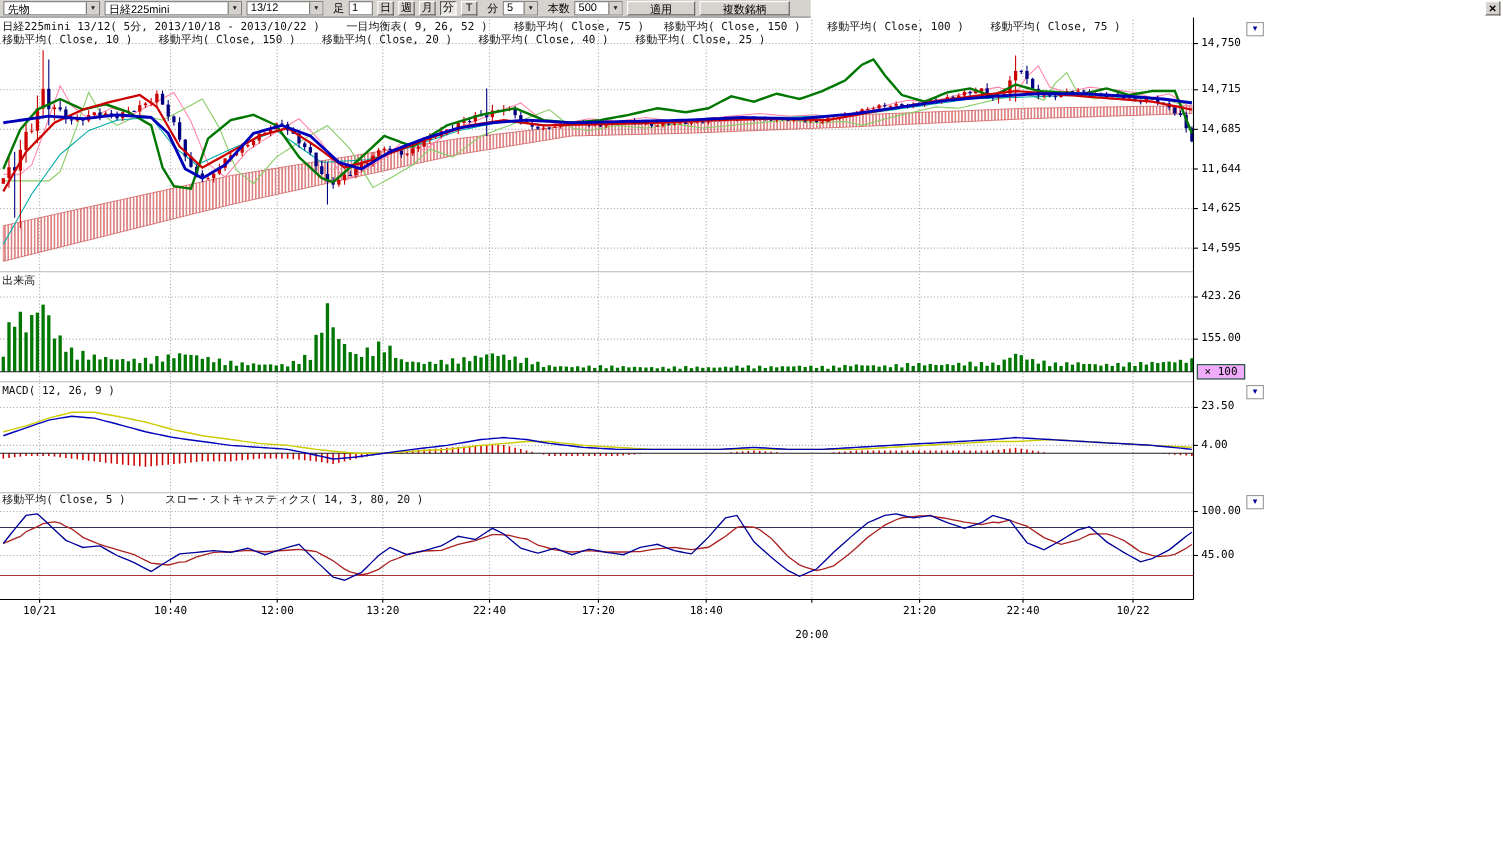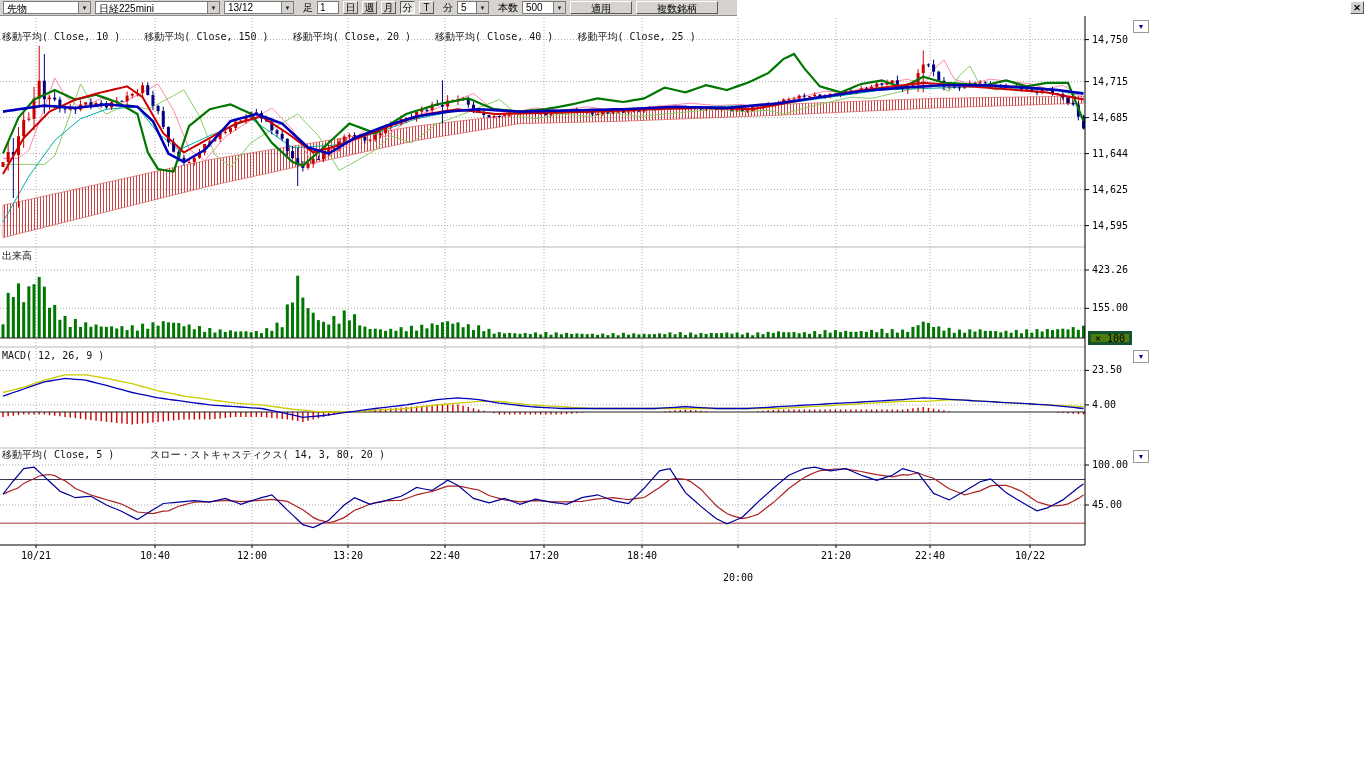--- a/index.html
+++ b/index.html
@@ -23,22 +23,22 @@
     border:1px solid;border-color:#fff #5a5a5a #5a5a5a #fff;font-size:9px;font-weight:bold;
     line-height:10px;text-align:center;font-family:inherit;cursor:default}
   .chart-area{position:absolute;inset:0}
   #chart-svg{position:absolute;top:0;left:0}
   .overlay-label{position:absolute;font-family:"DejaVu Sans Mono",monospace;font-size:10px;
     color:#111;white-space:pre;pointer-events:none;line-height:11px}
   .axis-label{position:absolute;font-family:"DejaVu Sans Mono",monospace;font-size:10px;color:#000;
     white-space:nowrap;line-height:11px}
   .time-label{position:absolute;font-family:"DejaVu Sans Mono",monospace;font-size:10px;color:#000;
     transform:translateX(-50%);white-space:nowrap}
-  .x100{position:absolute;left:1088px;top:331px;width:44px;height:14px;border:3px solid #14532d;
-    background:#4d7c0f;font-family:"DejaVu Sans Mono",monospace;font-size:10px;display:flex;
+  .x100{position:absolute;left:1088px;top:331px;width:44px;height:14px;border:1px solid #14532d;
+    background:#f0abfc;font-family:"DejaVu Sans Mono",monospace;font-size:10px;display:flex;
     align-items:center;justify-content:center}
   .panel-dd{position:absolute;left:1133px;width:16px;height:13px;background:#fff;border:1px solid #999;
     color:#000099;font-size:7px;display:flex;align-items:center;justify-content:center;
     font-family:inherit;cursor:default;padding:0}
 </style>
 </head>
 <body>
 
 <div class="screen">
 
@@ -903,20 +903,21 @@
         <line x1="1085" y1="189.6" x2="1089" y2="189.6" stroke="#000000"></line>
         <line x1="1085" y1="225.6" x2="1089" y2="225.6" stroke="#000000"></line>
         <line x1="1085" y1="270.0175" x2="1089" y2="270.0175" stroke="#000000"></line>
         <line x1="1085" y1="308.3175" x2="1089" y2="308.3175" stroke="#000000"></line>
         <line x1="1085" y1="370.405" x2="1089" y2="370.405" stroke="#000000"></line>
         <line x1="1085" y1="404.92" x2="1089" y2="404.92" stroke="#000000"></line>
         <line x1="1085" y1="465" x2="1089" y2="465" stroke="#000000"></line>
         <line x1="1085" y1="504.985" x2="1089" y2="504.985" stroke="#000000"></line>
       </svg>
 
+    <div class="overlay-label" style="left:2px;top:19px">日経225mini 13/12( 5分, 2013/10/18 - 2013/10/22 )    一目均衡表( 9, 26, 52 )    移動平均( Close, 75 )   移動平均( Close, 150 )    移動平均( Close, 100 )    移動平均( Close, 75 )</div>
     <div class="overlay-label" style="left:2px;top:31px">移動平均( Close, 10 )    移動平均( Close, 150 )    移動平均( Close, 20 )    移動平均( Close, 40 )    移動平均( Close, 25 )</div>
     <div class="overlay-label" style="left:2px;top:250px">出来高</div>
     <div class="overlay-label" style="left:2px;top:350px">MACD( 12, 26, 9 )</div>
     <div class="overlay-label" style="left:2px;top:449px">移動平均( Close, 5 )</div>
     <div class="overlay-label" style="left:150px;top:449px">スロー・ストキャスティクス( 14, 3, 80, 20 )</div>
 
     <div class="x100">× 100</div>
 
     <button class="panel-dd" style="top:20px">▼</button>
     <button class="panel-dd" style="top:350px">▼</button>

